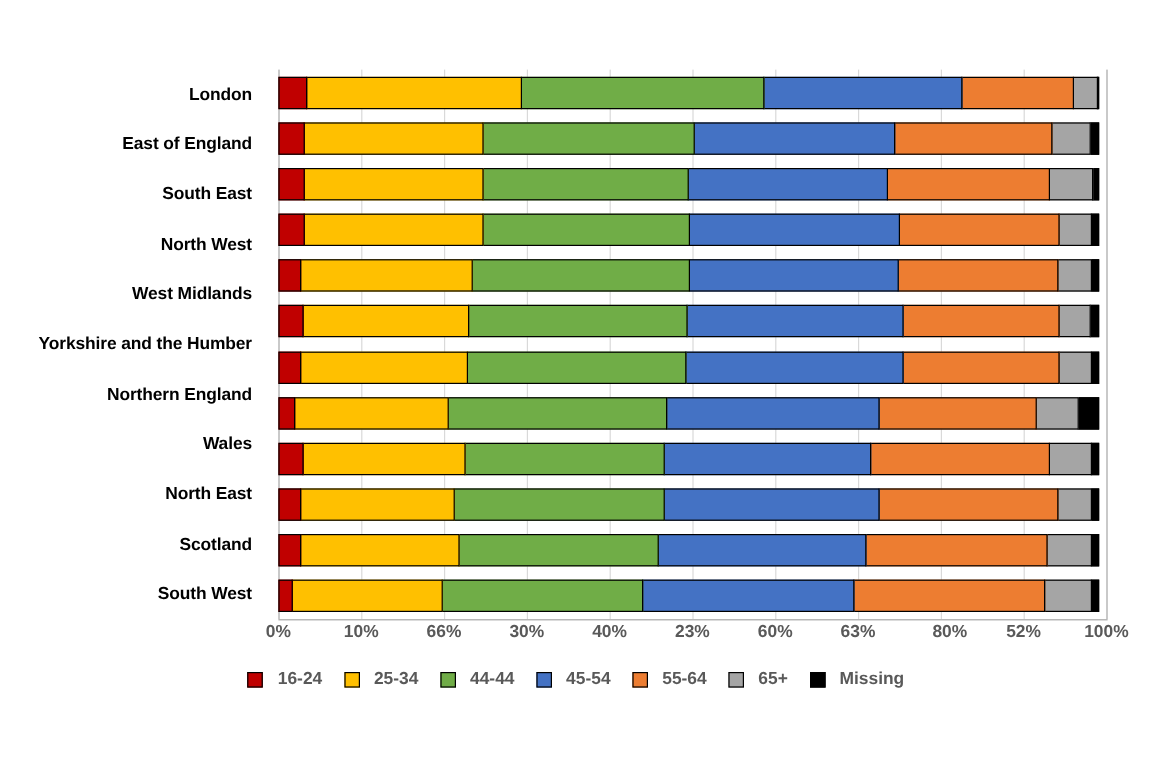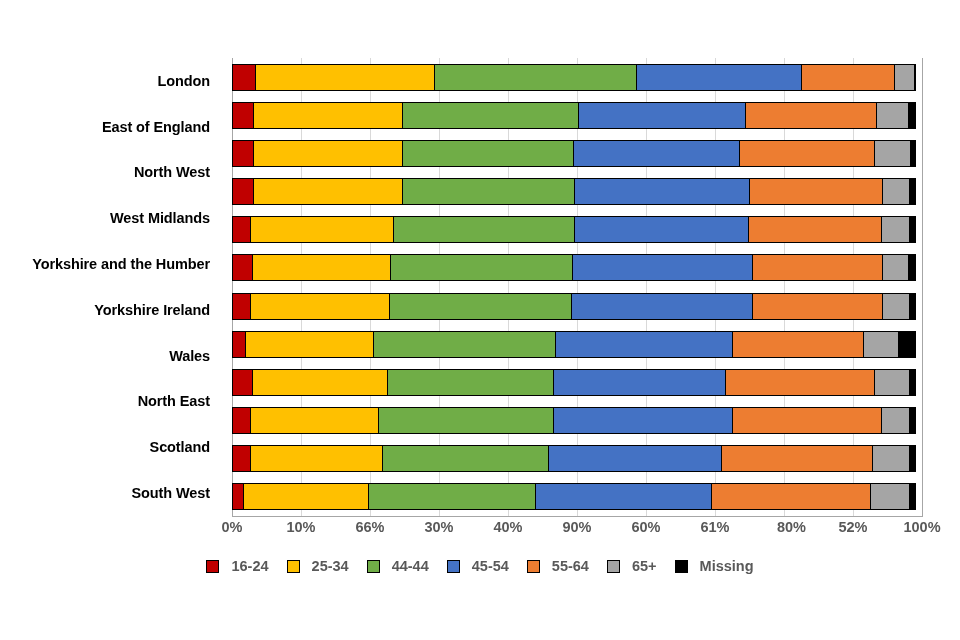--- a/index.html
+++ b/index.html
@@ -161,24 +161,25 @@
 </style>
 </head>
 <body>
 
 <div id="chart-root">
   <div id="plot-wrap">
 
     <div class="y-labels">
         <div class="y-label">London</div>
         <div class="y-label">East of England</div>
+        <div class="y-label">South East</div>
         <div class="y-label">North West</div>
         <div class="y-label">West Midlands</div>
         <div class="y-label">Yorkshire and the Humber</div>
-        <div class="y-label">Yorkshire Ireland</div>
+        <div class="y-label">Northern England</div>
         <div class="y-label">Wales</div>
         <div class="y-label">North East</div>
         <div class="y-label">Scotland</div>
         <div class="y-label">South West</div>
       </div>
 
     <div class="plot-area">
       <div class="gridlines">
           <div class="gridline axis-zero" style="left: 0%;"></div>
           <div class="gridline" style="left: 10%;"></div>
@@ -329,23 +330,23 @@
     </div>
 
     <div class="axis-baseline"></div>
 
     <div class="x-ticks">
         <div class="x-tick" style="left: 0%;">0%</div>
         <div class="x-tick" style="left: 10%;">10%</div>
         <div class="x-tick" style="left: 20%;">66%</div>
         <div class="x-tick" style="left: 30%;">30%</div>
         <div class="x-tick" style="left: 40%;">40%</div>
-        <div class="x-tick" style="left: 50%;">90%</div>
+        <div class="x-tick" style="left: 50%;">23%</div>
         <div class="x-tick" style="left: 60%;">60%</div>
-        <div class="x-tick" style="left: 70%;">61%</div>
+        <div class="x-tick" style="left: 70%;">63%</div>
         <div class="x-tick" style="left: 80%; padding-left: 15px;">80%</div>
         <div class="x-tick" style="left: 90%;">52%</div>
         <div class="x-tick" style="left: 100%;">100%</div>
       </div>
 
     <div class="legend">
         <div class="legend-item">
           <span class="legend-swatch" style="background: rgb(192, 0, 0);"></span>
           <span class="legend-text">16-24</span>
         </div>

